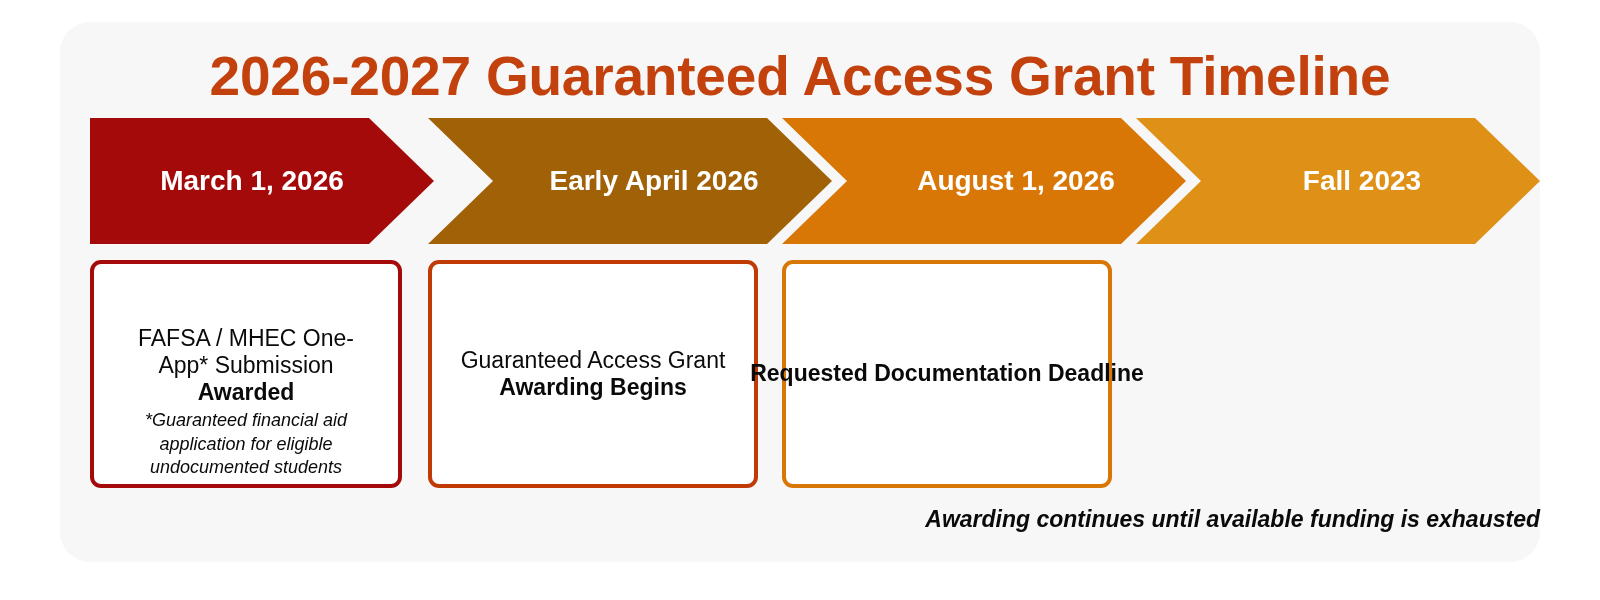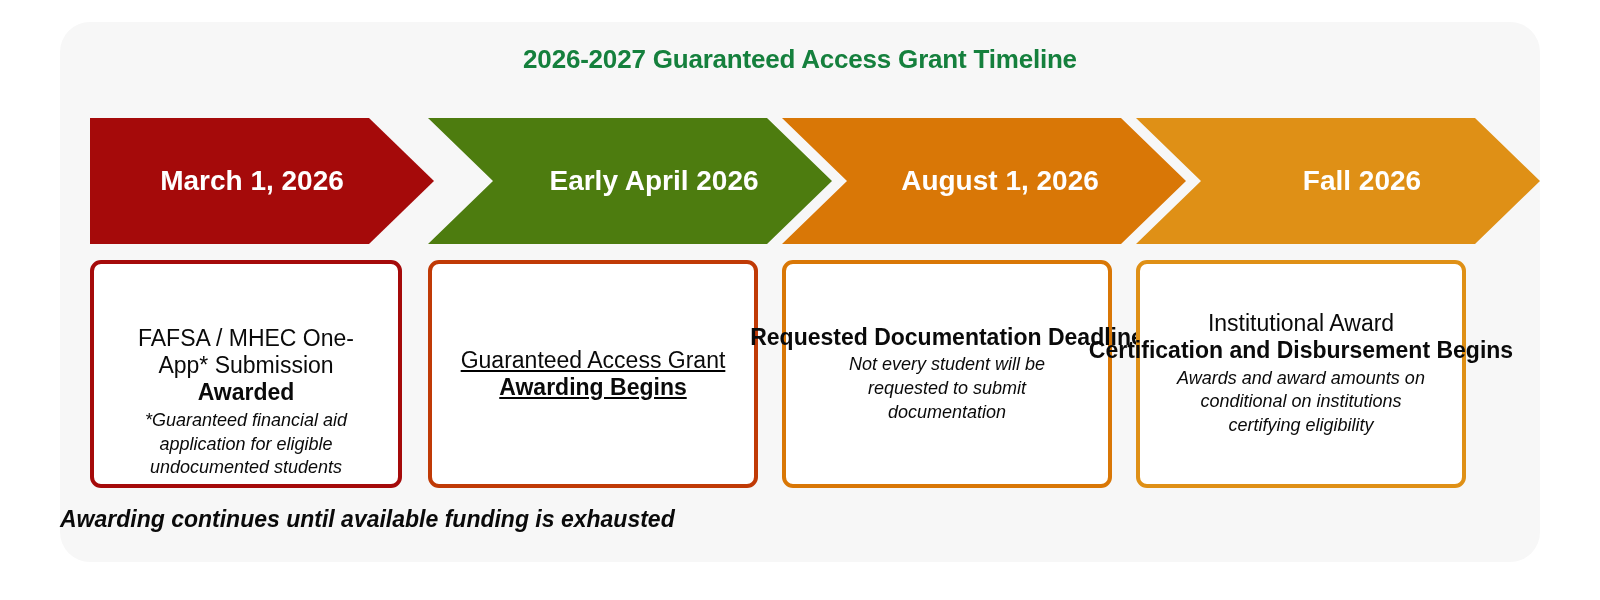--- a/index.html
+++ b/index.html
@@ -24,23 +24,23 @@
     border-radius: 30px;
     box-sizing: border-box;
   }
 
   #timeline-title {
     position: absolute;
     left: 0;
     top: 22px;
     width: 1480px;
     text-align: center;
-    font-size: 26px;
+    font-size: 55px;
     font-weight: bold;
-    color: #15803d;
+    color: #c2410c;
     letter-spacing: -0.2px;
     white-space: nowrap;
   }
 
   
   #chevron-band {
     position: absolute;
     left: 0;
     top: 96px;
     width: 1480px;
@@ -65,21 +65,21 @@
     text-align: center;
     margin-left: 32px;
   }
   
   .chev-0 { left: 30px;   width: 344px; clip-path: polygon(0 0, 279px 0, 344px 63px, 279px 126px, 0 126px); }
   .chev-1 { left: 368px;  width: 404px; clip-path: polygon(0 0, 339px 0, 404px 63px, 339px 126px, 0 126px, 65px 63px); }
   .chev-2 { left: 722px;  width: 404px; clip-path: polygon(0 0, 339px 0, 404px 63px, 339px 126px, 0 126px, 65px 63px); }
   .chev-3 { left: 1076px; width: 404px; clip-path: polygon(0 0, 339px 0, 404px 63px, 339px 126px, 0 126px, 65px 63px); }
   .chev-0 .chevron-label { left: -26px; }
   .chev-1 .chevron-label { left: 8px; }
-  .chev-2 .chevron-label { left: 0; text-align: center; }
+  .chev-2 .chevron-label { left: 16px; text-align: center; }
   .chev-3 .chevron-label { left: 8px; }
 
   
   #card-row {
     position: absolute;
     left: 0;
     top: 238px;
     width: 1480px;
     height: 228px;
   }
@@ -127,76 +127,65 @@
     white-space: pre-line;
     margin-top: 2px;
   }
   .card-2 .card-emphasis { font-size: 23px; }
 
   #timeline-footnote {
     position: absolute;
     left: 0;
     top: 484px;
     width: 1480px;
-    text-align: left;
+    text-align: right;
     font-size: 23px;
     font-weight: bold;
     font-style: italic;
     color: #0a0a0a;
     white-space: nowrap;
   }
 </style>
 </head>
 <body>
 
 <div id="infographic-panel" style="background: rgb(247, 247, 247);">
 
   <div id="timeline-title">2026-2027 Guaranteed Access Grant Timeline</div>
 
   <div id="chevron-band">
     <div class="chevron chev-0" style="background: rgb(165, 10, 10);">
       <span class="chevron-label">March 1, 2026</span>
     </div>
-    <div class="chevron chev-1" style="background: #4d7c0f;">
+    <div class="chevron chev-1" style="background: #a16207;">
       <span class="chevron-label">Early April 2026</span>
     </div>
     <div class="chevron chev-2" style="background: rgb(217, 119, 6);">
       <span class="chevron-label">August 1, 2026</span>
     </div>
     <div class="chevron chev-3" style="background: rgb(223, 144, 22);">
-      <span class="chevron-label">Fall 2026</span>
+      <span class="chevron-label">Fall 2023</span>
     </div>
   </div>
 
   <div id="card-row">
     <div class="detail-card card-0" style="border-color: rgb(165, 10, 10); justify-content: flex-end;">
       <div class="card-lead">FAFSA / MHEC One-
 App* Submission</div>
       <div class="card-emphasis">Awarded</div>
       <div class="card-note">*Guaranteed financial aid
 application for eligible
 undocumented students</div>
     </div>
-    <div class="detail-card card-1" style="border-color: rgb(192, 58, 6); text-decoration: underline;">
+    <div class="detail-card card-1" style="border-color: rgb(192, 58, 6);">
       <div class="card-lead">Guaranteed Access Grant</div>
       <div class="card-emphasis">Awarding Begins</div>
     </div>
     <div class="detail-card card-2" style="border-color: rgb(217, 119, 6);">
 
       <div class="card-emphasis">Requested
 Documentation Deadline</div>
-      <div class="card-note">Not every student will be
-requested to submit
-documentation</div>
-    </div>
-    <div class="detail-card card-3" style="border-color: rgb(223, 144, 22);">
-      <div class="card-lead">Institutional Award</div>
-      <div class="card-emphasis">Certification and
-Disbursement Begins</div>
-      <div class="card-note">Awards and award amounts on
-conditional on institutions
-certifying eligibility</div>
     </div>
   </div>
 
   <div id="timeline-footnote">Awarding continues until available funding is exhausted</div>
 
 </div>
 
 </body></html>

